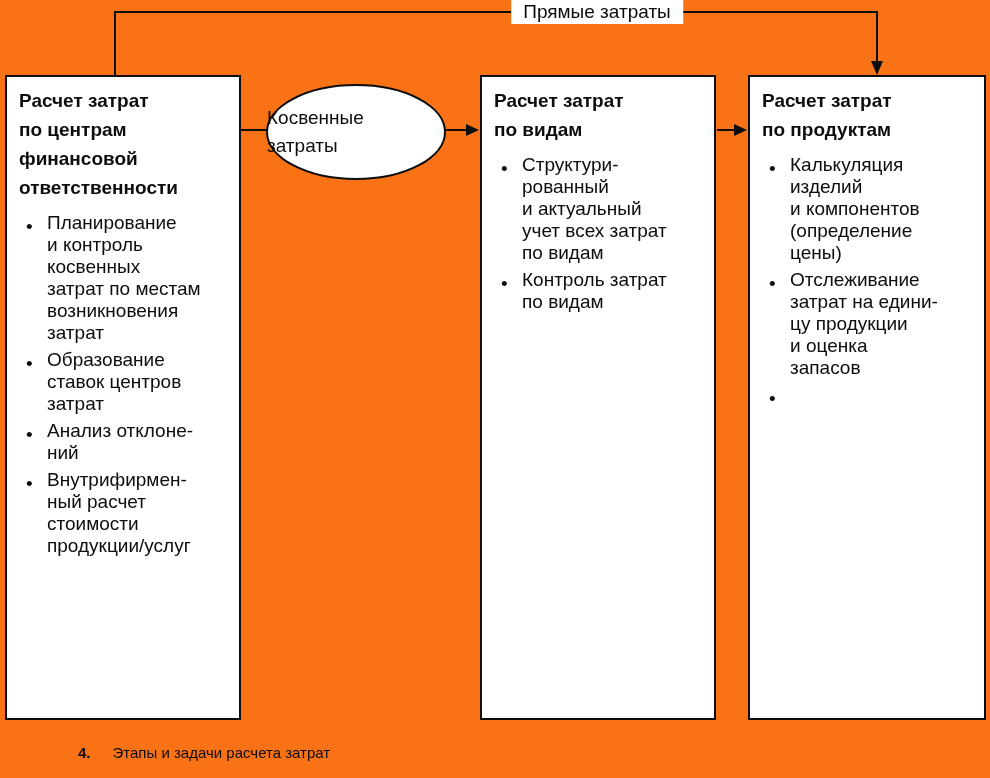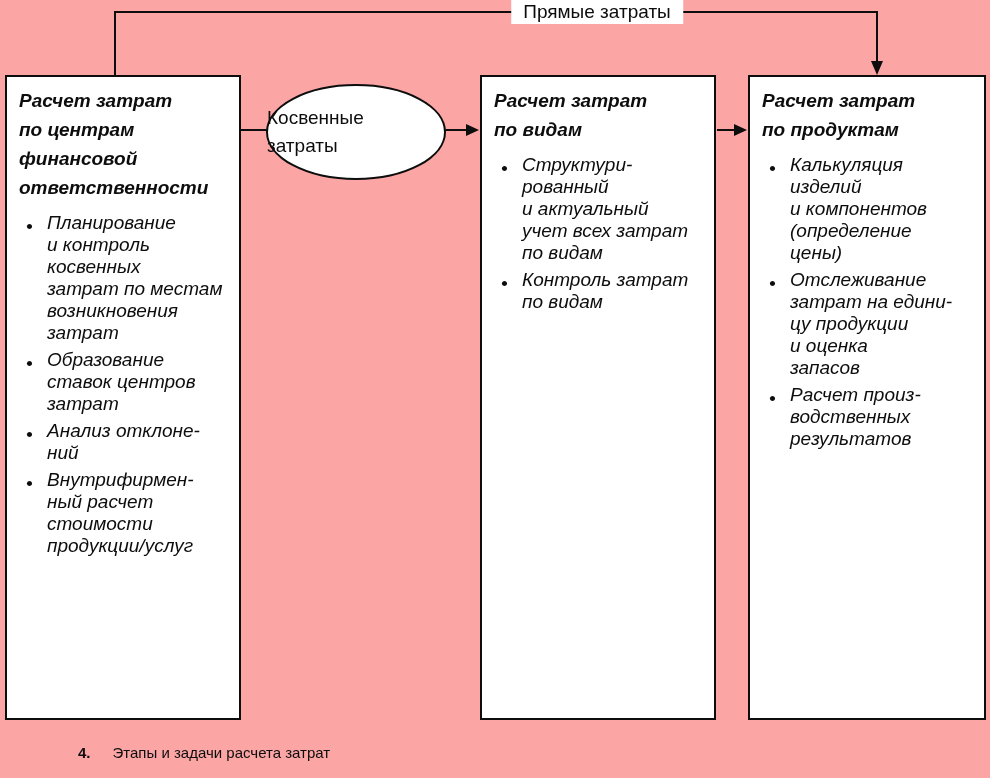--- a/index.html
+++ b/index.html
@@ -4,39 +4,38 @@
 <style>
   html, body {
     margin: 0;
     padding: 0;
     background: #ffffff;
   }
   .canvas {
     position: relative;
     width: 990px;
     height: 778px;
-    background: #fca5a5;
+    background: #f97316;
     font-family: "Liberation Sans", sans-serif;
     color: #0d0d0d;
     overflow: hidden;
   }
   .connectors {
     position: absolute;
     top: 0;
     left: 0;
     width: 990px;
     height: 778px;
   }
   .box {
     position: absolute;
     border: 2px solid #0d0d0d;
     background: #ffffff;
     box-sizing: border-box;
     padding: 9px 8px 12px 12px;
-    font-style: italic;
   }
   .box1 { left: 5px;   top: 75px; width: 236px; height: 645px; }
   .box2 { left: 480px; top: 75px; width: 236px; height: 645px; }
   .box3 { left: 748px; top: 75px; width: 238px; height: 645px; }
   .box-title {
     font-weight: bold;
     font-size: 19px;
     line-height: 29px;
     white-space: pre-line;
     margin-bottom: 10px;
@@ -185,23 +184,20 @@
     <div class="item">
       <span class="bullet">•</span>
       <span class="item-text">Отслеживание
 затрат на едини-
 цу продукции
 и оценка
 запасов</span>
     </div>
     <div class="item">
       <span class="bullet">•</span>
-      <span class="item-text">Расчет произ-
-водственных
-результатов</span>
     </div>
   </div>
 
   <div class="caption">
     <span class="caption-num">4.</span><span class="caption-text">Этапы и задачи расчета затрат</span>
   </div>
 
 </div>
 
 </body></html>

